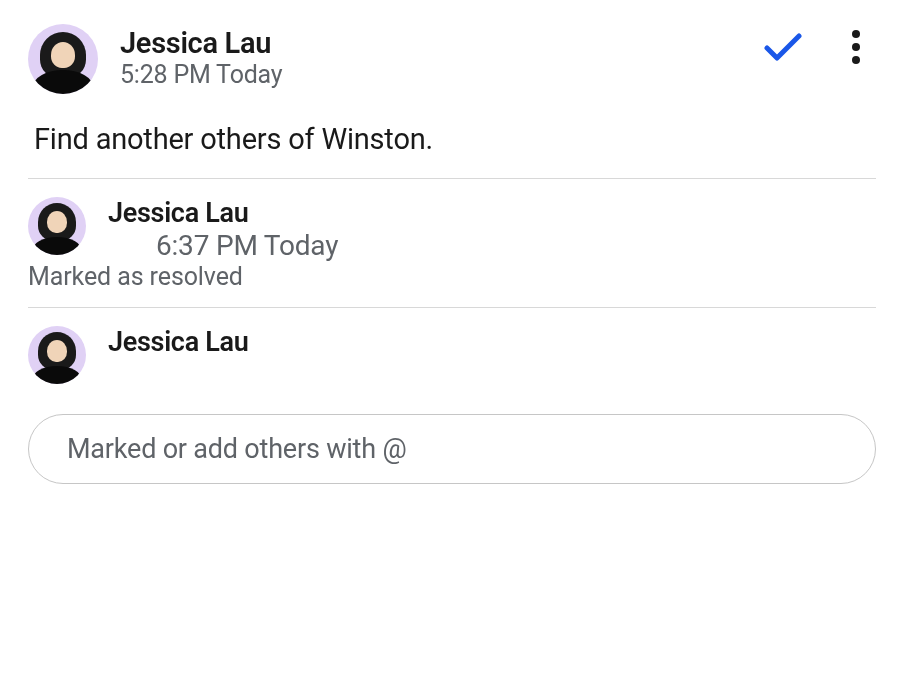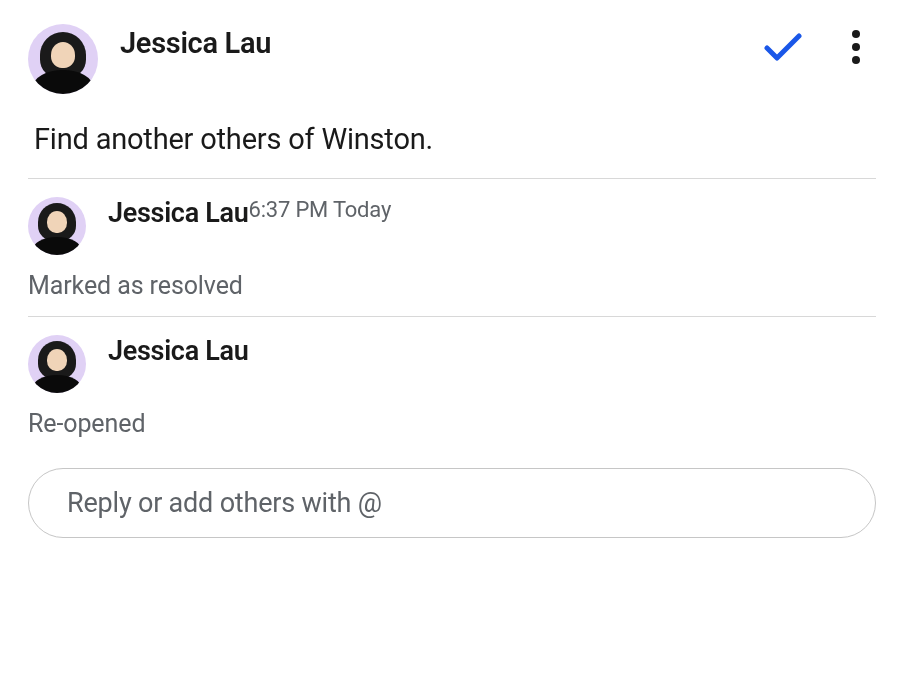--- a/index.html
+++ b/index.html
@@ -78,21 +78,21 @@
       width: 20px;
       height: 22px;
       top: 14px;
     }
     .avatar.small .avatar-body {
       width: 50px;
       height: 28px;
     }
     .meta {
       display: flex;
-      flex-direction: row;
+      flex-direction: column;
       padding-top: 2px;
     }
     .author {
       font-size: 29px;
       font-weight: 600;
       color: #1a1a1a;
       letter-spacing: -0.3px;
     }
     .timestamp {
       font-size: 25px;
@@ -140,26 +140,26 @@
       padding-top: 18px;
       padding-bottom: 16px;
     }
     .status-block .comment-header .meta {
       padding-top: 0;
     }
     .status-block .author {
       font-size: 27px;
     }
     .status-block .timestamp {
-      font-size: 22px;
+      font-size: 28px;
+      margin-left: 48px;
     }
     .status-text {
       font-size: 25px;
       color: #5f6368;
-      margin-top: 16px;
       margin-left: 0;
       letter-spacing: -0.1px;
     }
     .reply-box {
       margin-top: 14px;
       border: 1.5px solid #c6c6c6;
       border-radius: 40px;
       padding: 18px 38px;
       font-size: 27px;
       color: #5f6368;
@@ -174,20 +174,21 @@
 
   <div class="comment-block">
     <div class="comment-header">
       <div class="avatar">
         <div class="avatar-hair"></div>
         <div class="avatar-face"></div>
         <div class="avatar-body"></div>
       </div>
       <div class="meta">
         <div class="author">Jessica Lau</div>
+        <div class="timestamp">5:28 PM Today</div>
       </div>
       <div class="actions">
         <div class="checkmark-icon">
           <svg width="38" height="30" viewBox="0 0 38 30">
             <path d="M 3 16 L 13 26 L 35 4" stroke="#1a57e8" stroke-width="5" fill="none" stroke-linecap="round" stroke-linejoin="round"></path>
           </svg>
         </div>
         <div class="more-icon">
           <svg width="8" height="34" viewBox="0 0 8 34">
             <circle cx="4" cy="4" r="4" fill="#1a1a1a"></circle>
@@ -223,18 +224,17 @@
     <div class="comment-header">
       <div class="avatar small">
         <div class="avatar-hair"></div>
         <div class="avatar-face"></div>
         <div class="avatar-body"></div>
       </div>
       <div class="meta">
         <div class="author">Jessica Lau</div>
       </div>
     </div>
-    <div class="status-text">Re-opened</div>
   </div>
 
-  <div class="reply-box">Reply or add others with @</div>
+  <div class="reply-box">Marked or add others with @</div>
 
 </div>
 
 </body></html>

